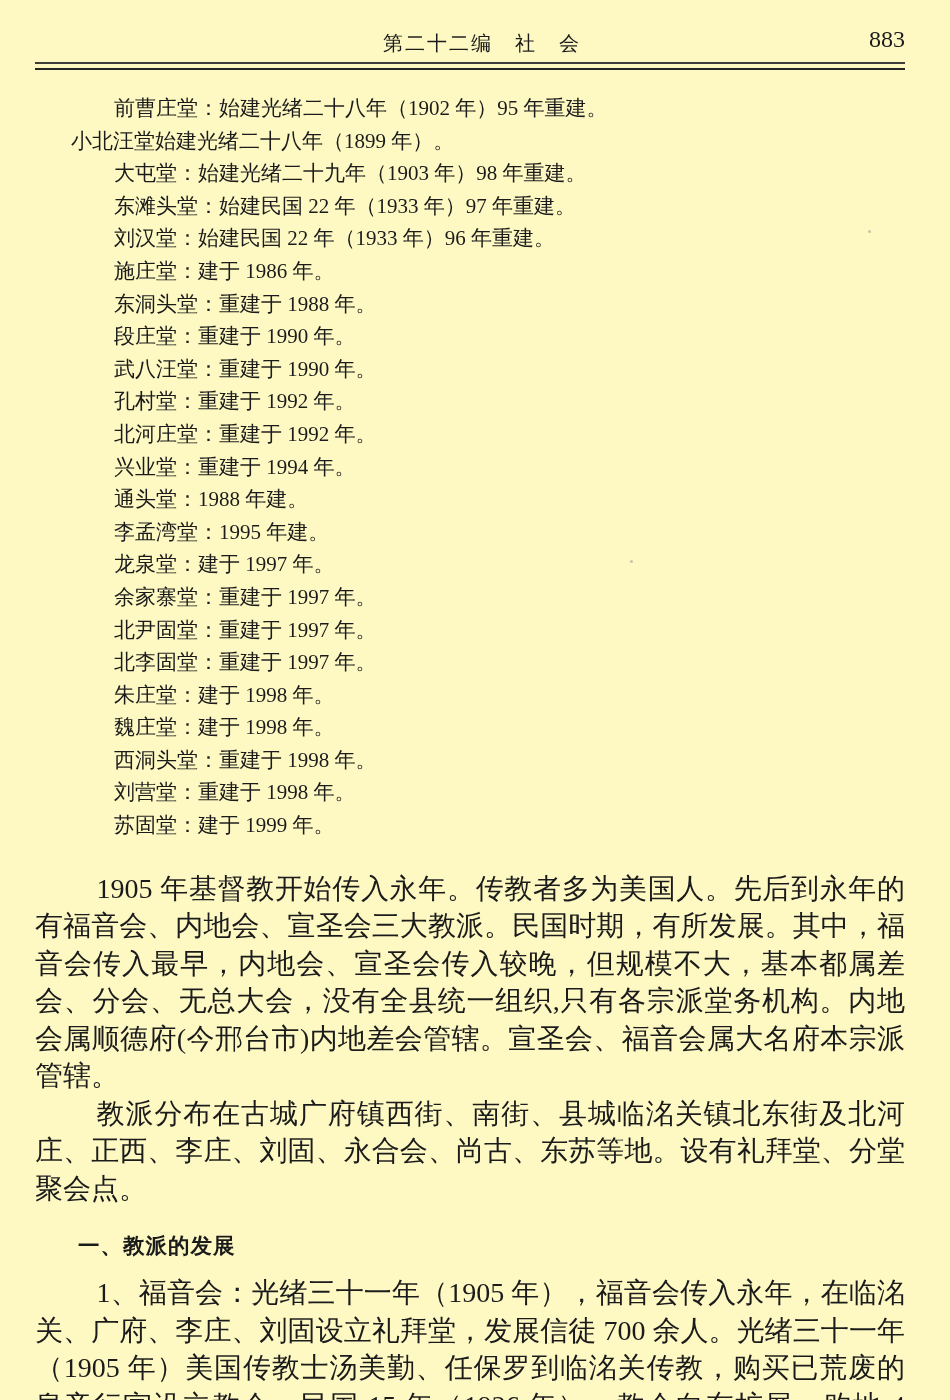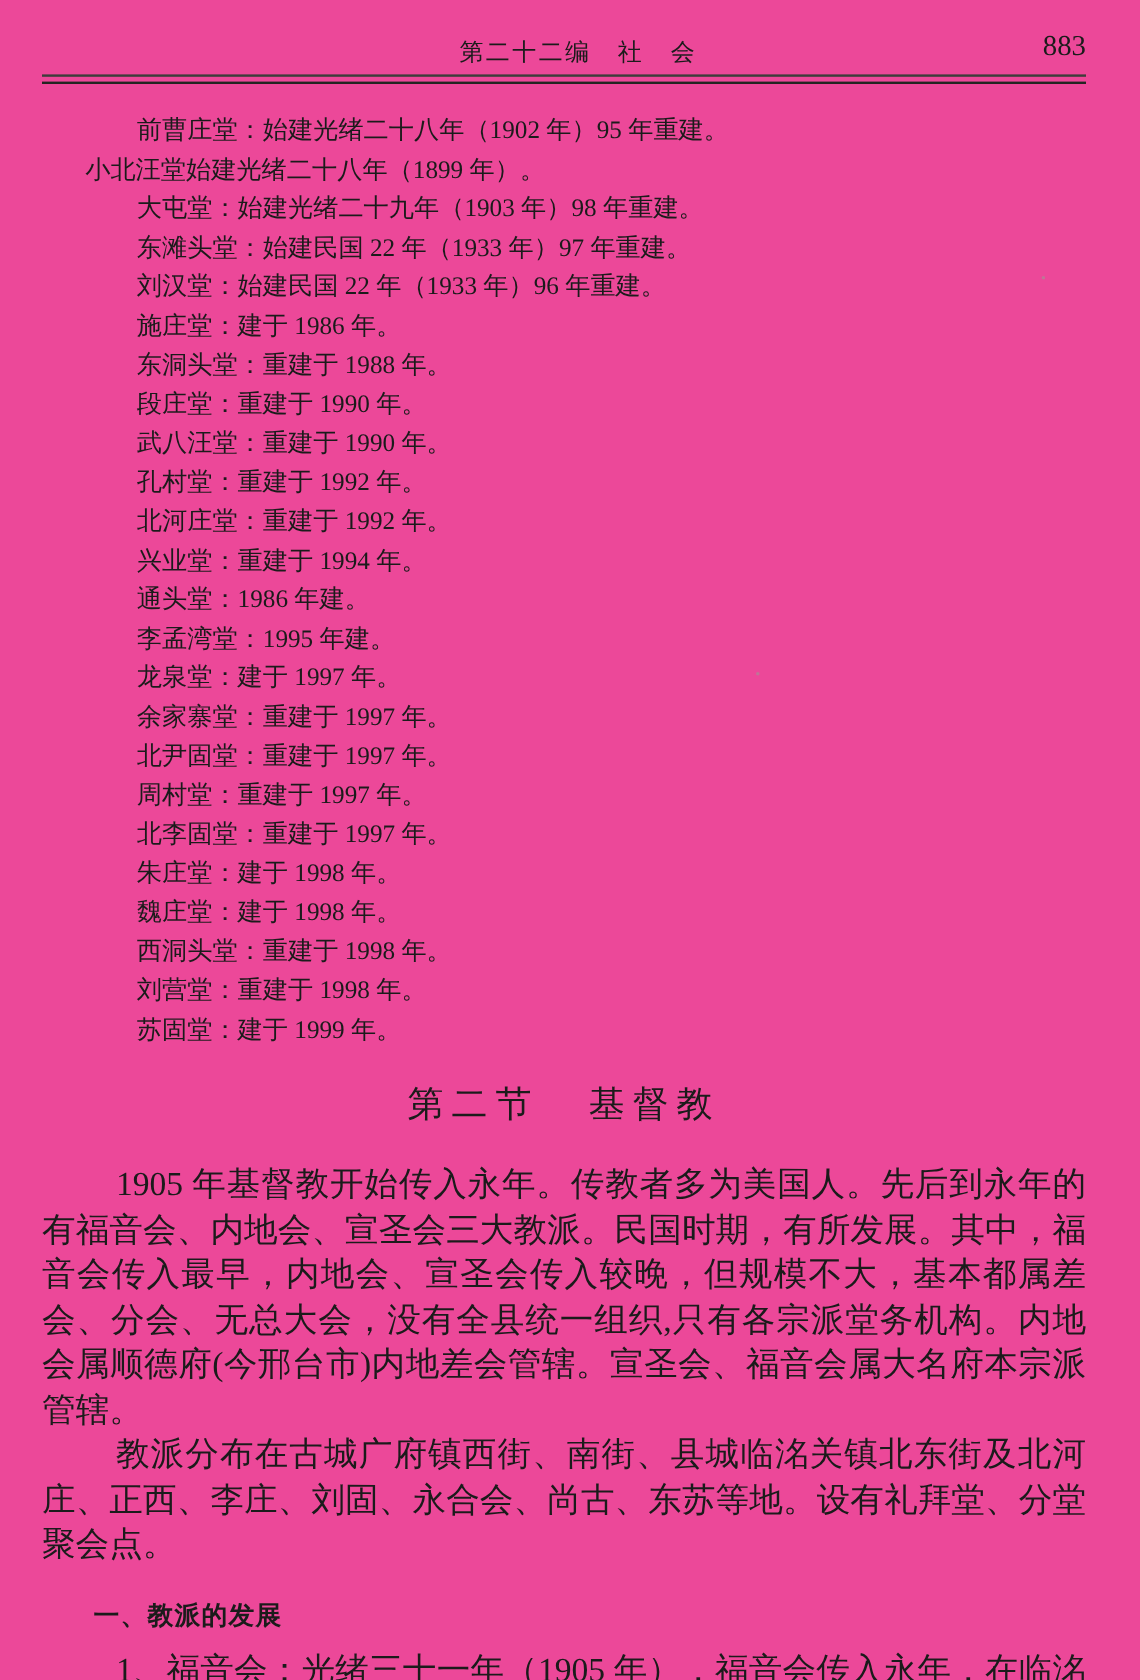--- a/index.html
+++ b/index.html
@@ -5,21 +5,21 @@
   html, body {
     margin: 0;
     padding: 0;
     background: #e8e8e6;
   }
   .page {
     position: relative;
     width: 950px;
     height: 1400px;
     margin: 0 auto;
-    background: #ec4899;
+    background: #fef9c3;
     color: #1b1b1b;
     font-family: "Liberation Serif", "DejaVu Serif", serif;
     box-sizing: border-box;
     padding: 30px 45px 0 35px;
     overflow: hidden;
   }
   
   .running-head {
     position: relative;
     height: 28px;
@@ -109,38 +109,33 @@
     <div class="church-entry">大屯堂：始建光绪二十九年（1903 年）98 年重建。</div>
     <div class="church-entry">东滩头堂：始建民国 22 年（1933 年）97 年重建。</div>
     <div class="church-entry">刘汉堂：始建民国 22 年（1933 年）96 年重建。</div>
     <div class="church-entry">施庄堂：建于 1986 年。</div>
     <div class="church-entry">东洞头堂：重建于 1988 年。</div>
     <div class="church-entry">段庄堂：重建于 1990 年。</div>
     <div class="church-entry">武八汪堂：重建于 1990 年。</div>
     <div class="church-entry">孔村堂：重建于 1992 年。</div>
     <div class="church-entry">北河庄堂：重建于 1992 年。</div>
     <div class="church-entry">兴业堂：重建于 1994 年。</div>
-    <div class="church-entry">通头堂：1986 年建。</div>
+    <div class="church-entry">通头堂：1988 年建。</div>
     <div class="church-entry">李孟湾堂：1995 年建。</div>
     <div class="church-entry">龙泉堂：建于 1997 年。</div>
     <div class="church-entry">余家寨堂：重建于 1997 年。</div>
     <div class="church-entry">北尹固堂：重建于 1997 年。</div>
-    <div class="church-entry">周村堂：重建于 1997 年。</div>
     <div class="church-entry">北李固堂：重建于 1997 年。</div>
     <div class="church-entry">朱庄堂：建于 1998 年。</div>
     <div class="church-entry">魏庄堂：建于 1998 年。</div>
     <div class="church-entry">西洞头堂：重建于 1998 年。</div>
     <div class="church-entry">刘营堂：重建于 1998 年。</div>
     <div class="church-entry">苏固堂：建于 1999 年。</div>
   </div>
 
-  <h1 class="section-title">
-    <span class="title-number">第二节</span>
-    <span class="title-text">基督教</span>
-  </h1>
 
   <p class="body-para first">1905 年基督教开始传入永年。传教者多为美国人。先后到永年的有福音会、内地会、宣圣会三大教派。民国时期，有所发展。其中，福音会传入最早，内地会、宣圣会传入较晚，但规模不大，基本都属差会、分会、无总大会，没有全县统一组织,只有各宗派堂务机构。内地会属顺德府(今邢台市)内地差会管辖。宣圣会、福音会属大名府本宗派管辖。</p>
   <p class="body-para">教派分布在古城广府镇西街、南街、县城临洺关镇北东街及北河庄、正西、李庄、刘固、永合会、尚古、东苏等地。设有礼拜堂、分堂聚会点。</p>
 
   <h2 class="subheading">一、教派的发展</h2>
 
   <p class="body-para">1、福音会：光绪三十一年（1905 年），福音会传入永年，在临洺关、广府、李庄、刘固设立礼拜堂，发展信徒 700 余人。光绪三十一年（1905 年）美国传教士汤美勤、任保罗到临洺关传教，购买已荒废的皇帝行宫设立教会。民国 15 年（1926 年），教会向东扩展，购地 4 亩，建造一礼拜堂。开办孤儿院和学校，增扩耕地 40 余亩。临洺关教会在</p>
 
   <span class="speck" style="left:868px; top:230px; width:3px; height:3px;"></span>
   <span class="speck" style="left:630px; top:560px; width:3px; height:3px;"></span>

